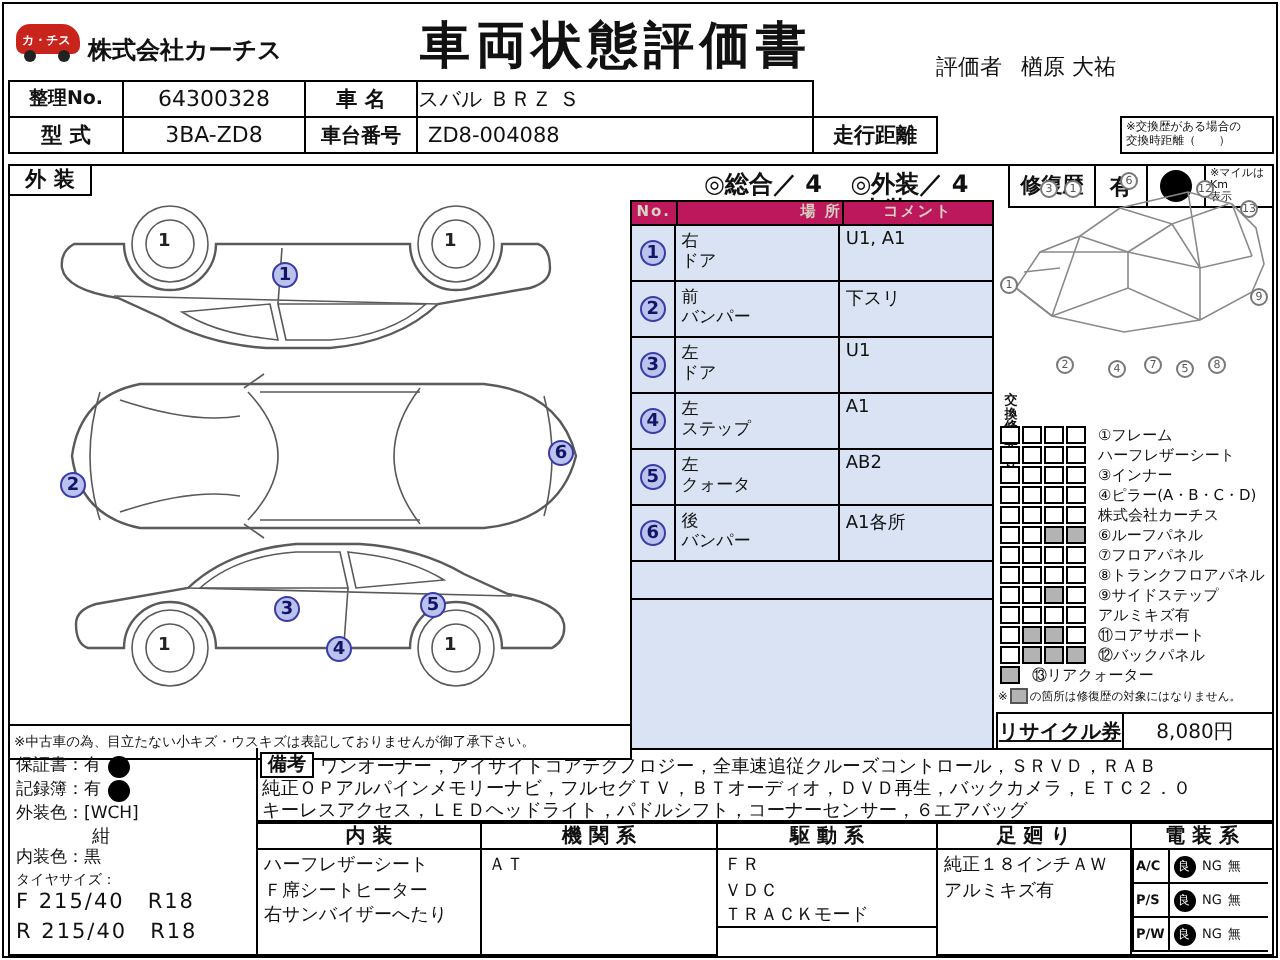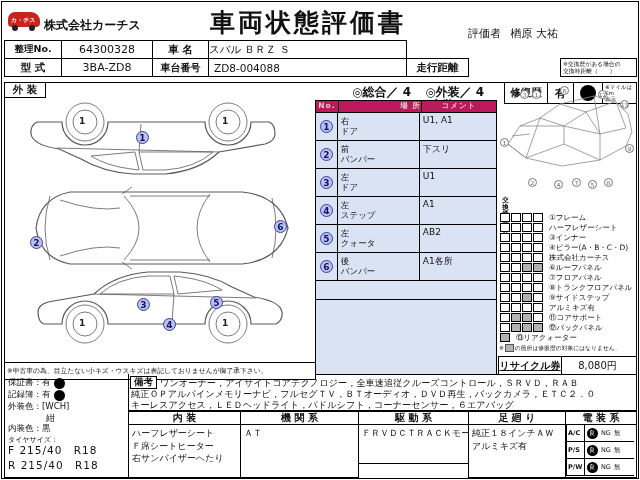--- a/index.html
+++ b/index.html
@@ -436,21 +436,21 @@
     </div>
 
   <div class="cell" style="left:128px;top:424px;width:113px;height:54px;align-items:flex-start;flex-direction:column;padding:2px 0 0 3px;">
       <div class="list-line">ハーフレザーシート</div>
       <div class="list-line">Ｆ席シートヒーター</div>
       <div class="list-line">右サンバイザーへたり</div>
     </div>
   <div class="cell" style="left:240px;top:424px;width:119px;height:54px;align-items:flex-start;flex-direction:column;padding:2px 0 0 3px;">
       <div class="list-line">ＡＴ</div>
     </div>
-  <div class="cell" style="left:358px;top:424px;width:111px;height:40px;align-items:flex-start;flex-direction:row;padding:2px 0 0 3px;">
+  <div class="cell" style="left:358px;top:424px;width:111px;height:40px;align-items:flex-start;flex-direction:column;padding:2px 0 0 3px;">
       <div class="list-line">ＦＲ</div>
       <div class="list-line">ＶＤＣ</div>
       <div class="list-line">ＴＲＡＣＫモード</div>
     </div>
   <div class="cell" style="left:468px;top:424px;width:98px;height:54px;align-items:flex-start;flex-direction:column;padding:2px 0 0 3px;">
       <div class="list-line">純正１８インチＡＷ</div>
       <div class="list-line">アルミキズ有</div>
     </div>
   <div class="cell" style="left:565px;top:424px;width:72px;height:54px;align-items:flex-start;">
     <div style="width:68px;">

